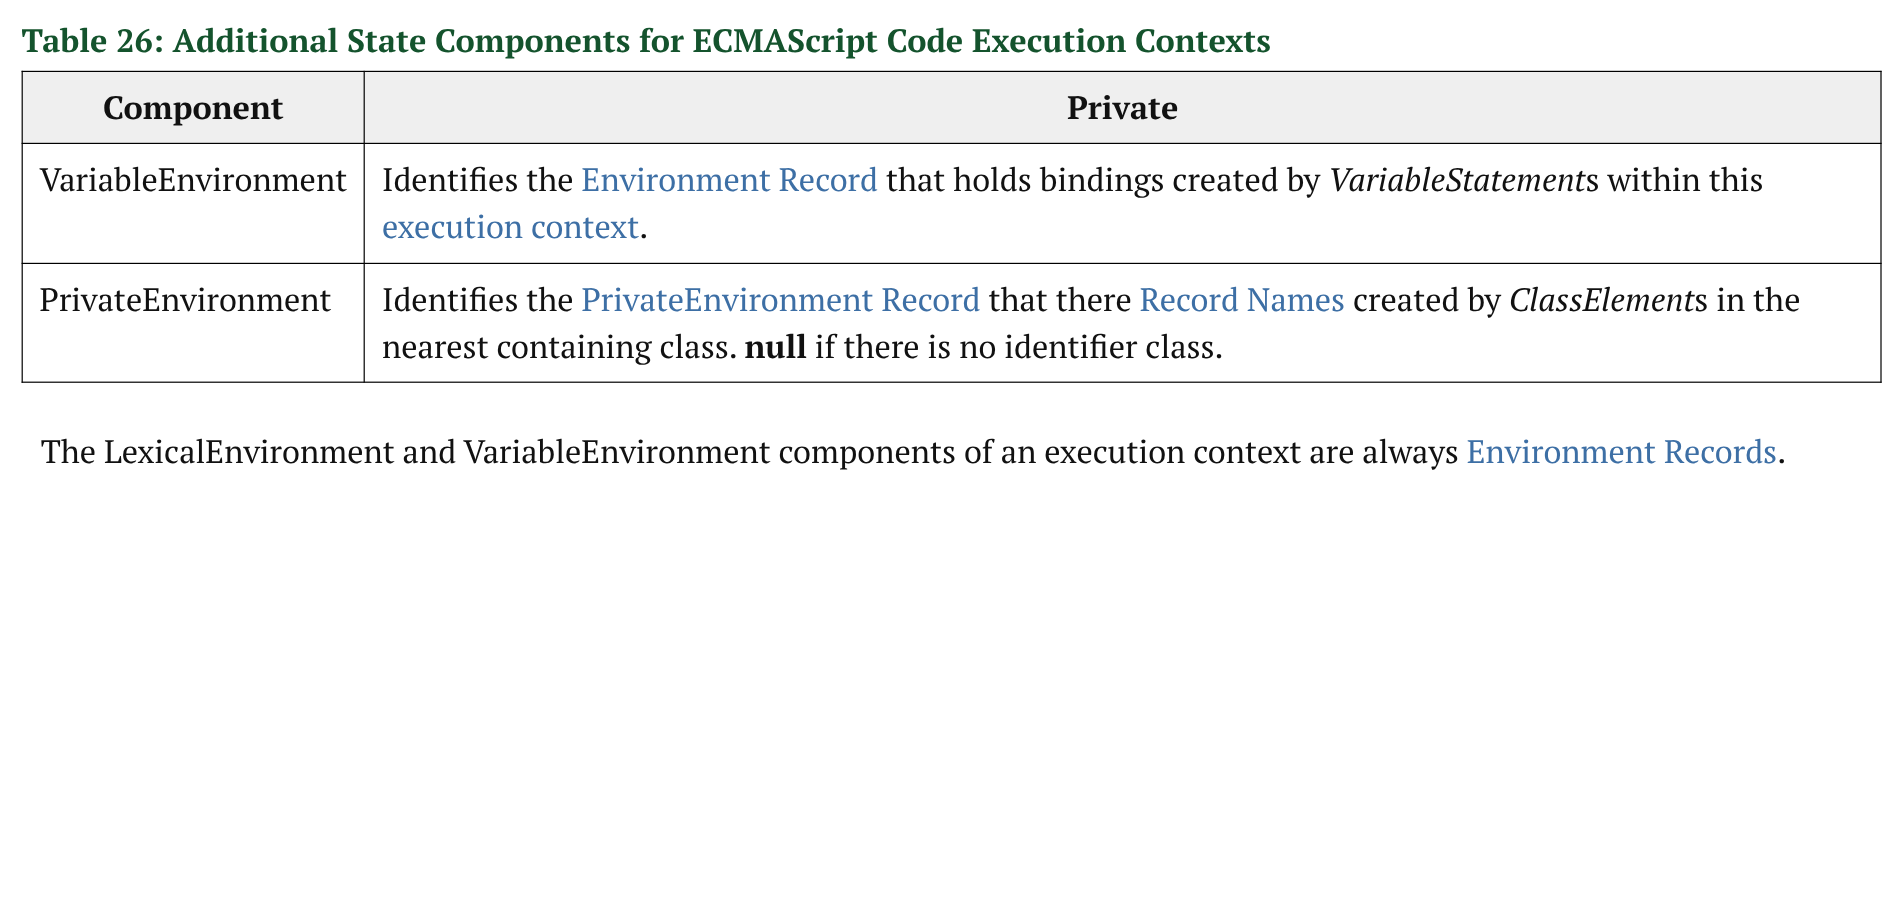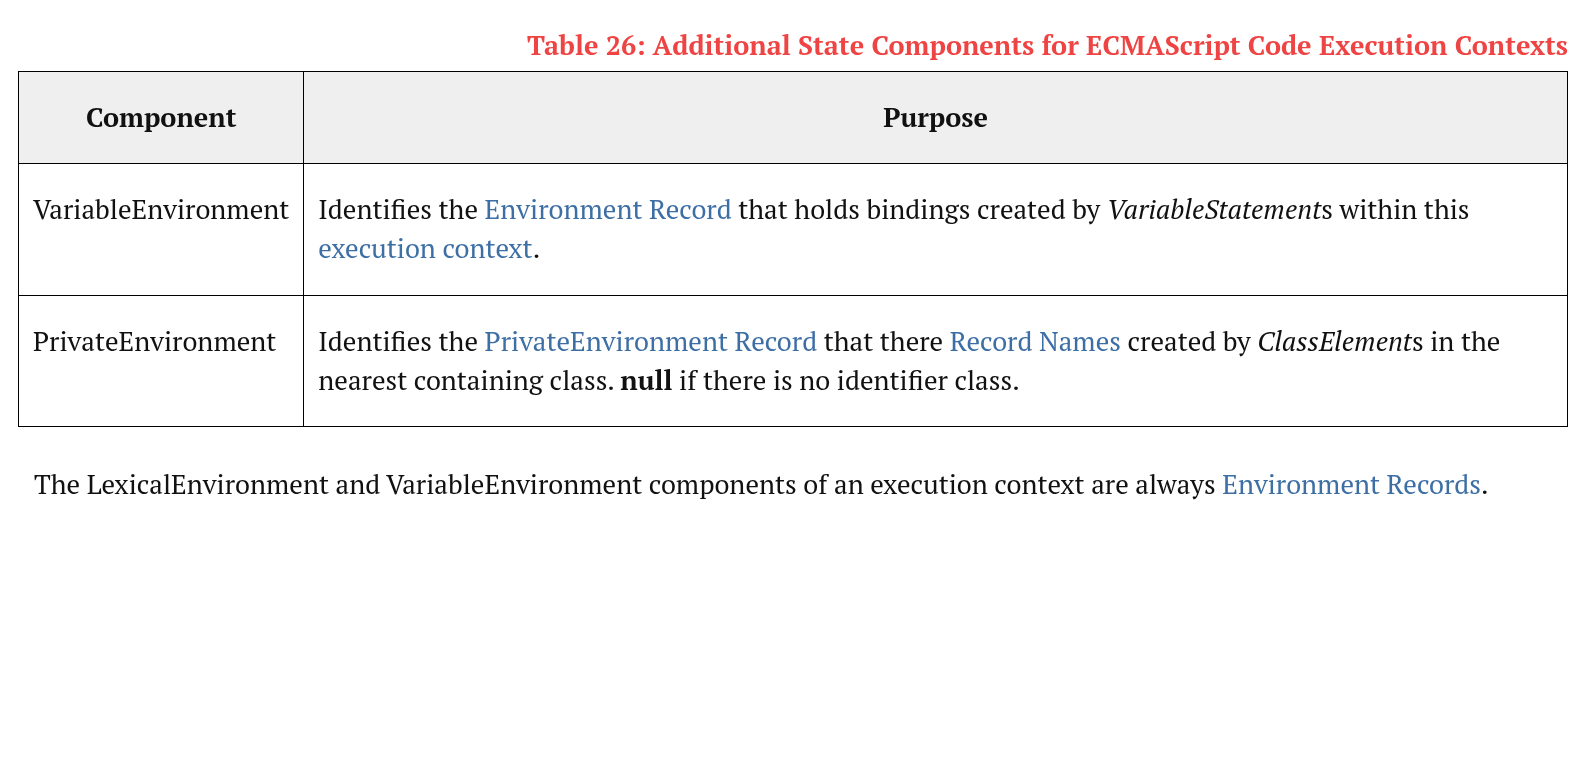--- a/index.html
+++ b/index.html
@@ -5,34 +5,34 @@
   body {
     font-family: "PT Serif", "Noto Serif", Georgia, "Times New Roman", serif;
     font-size: 27px;
     line-height: 1.45;
     color: #111;
     margin: 0;
     padding: 10px 18px 18px 18px;
     background: #fff;
   }
   .caption {
-    text-align: right;
+    text-align: left;
     font-weight: 700;
-    color: #ef4444;
-    margin: 16px 0 6px 0;
+    color: #14532d;
+    margin: 4px 0 6px 0;
     font-size: 27px;
   }
   table {
     border-collapse: collapse;
     width: 100%;
     margin-bottom: 38px;
   }
   th, td {
     border: 1px solid #000;
-    padding: 26px 14px;
+    padding: 10px 14px;
     text-align: left;
     vertical-align: top;
   }
   th {
     background: #efefef;
     font-weight: 700;
     text-align: center;
   }
   a.ref {
     color: #3d6fa5;
@@ -51,21 +51,21 @@
 </style>
 </head>
 <body>
 
 <div class="caption">Table 26: Additional State Components for ECMAScript Code Execution Contexts</div>
 
 <table>
   <thead>
     <tr>
       <th>Component</th>
-      <th>Purpose</th>
+      <th>Private</th>
     </tr>
   </thead>
   <tbody>
     <tr>
       <td>VariableEnvironment</td>
       <td><span>Identifies the </span><a href="#" class="ref">Environment Record</a><span> that holds bindings created by </span><span class="ital">VariableStatement</span><span>s within this </span><a href="#" class="ref">execution context</a><span>.</span></td>
     </tr>
     <tr>
       <td>PrivateEnvironment</td>
       <td><span>Identifies the </span><a href="#" class="ref">PrivateEnvironment Record</a><span> that there </span><a href="#" class="ref">Record Names</a><span> created by </span><span class="ital">ClassElement</span><span>s in the nearest containing class. </span><span class="bold">null</span><span> if there is no identifier class.</span></td>

